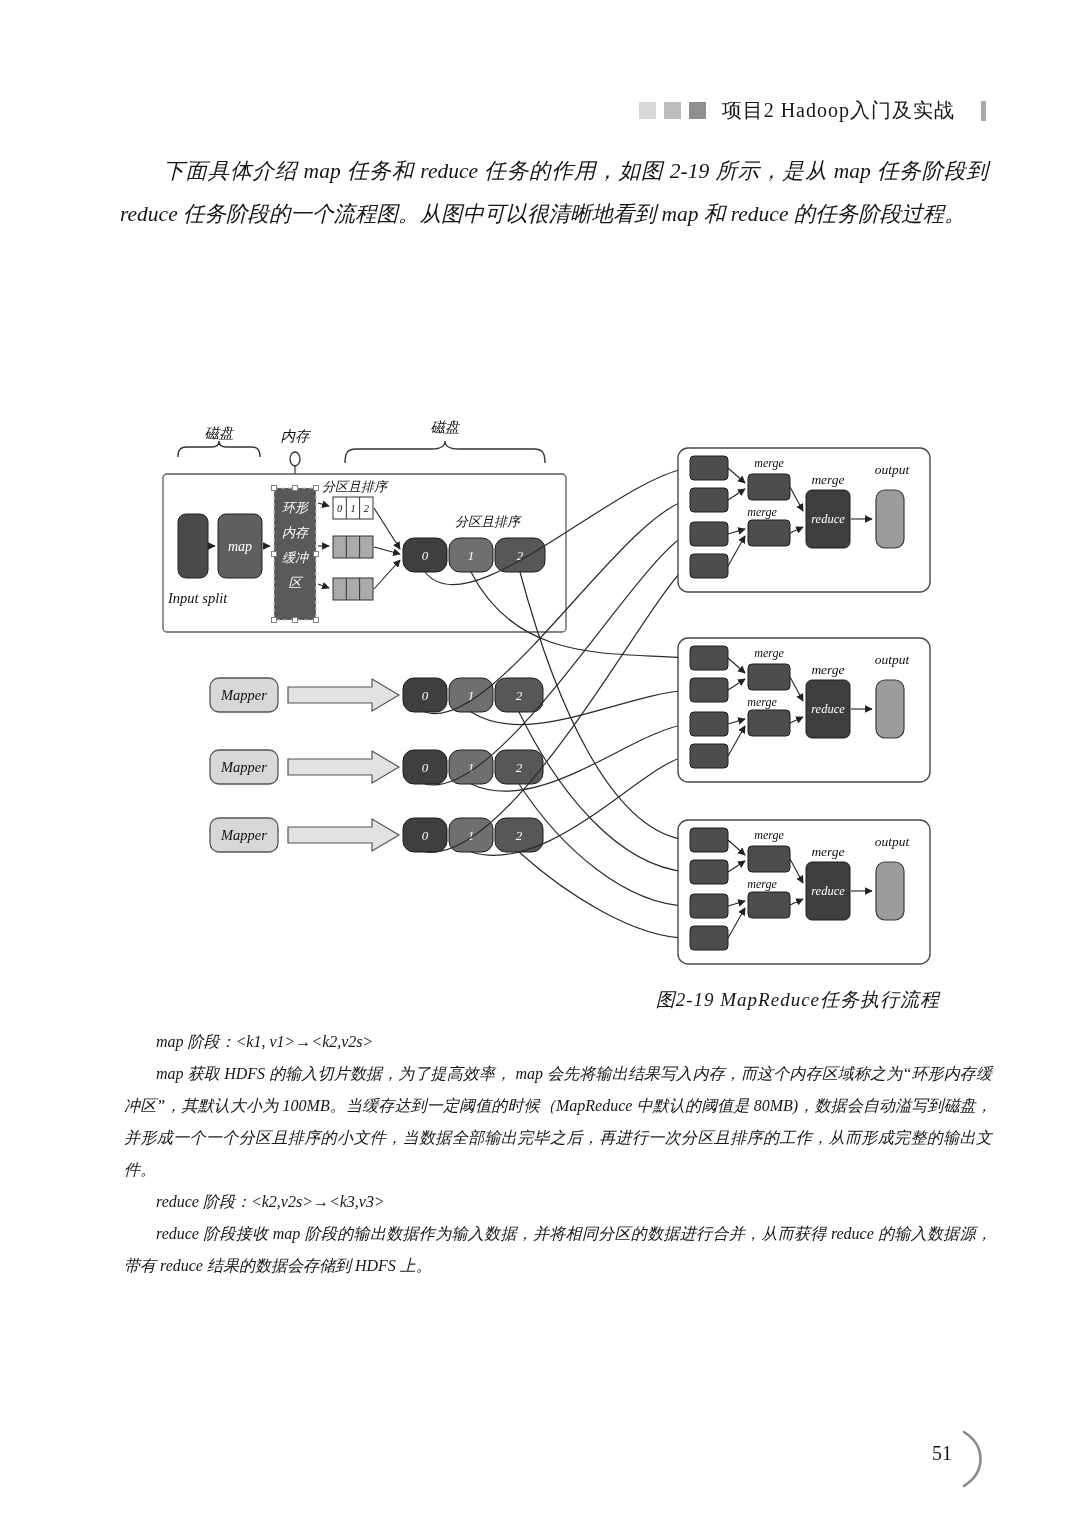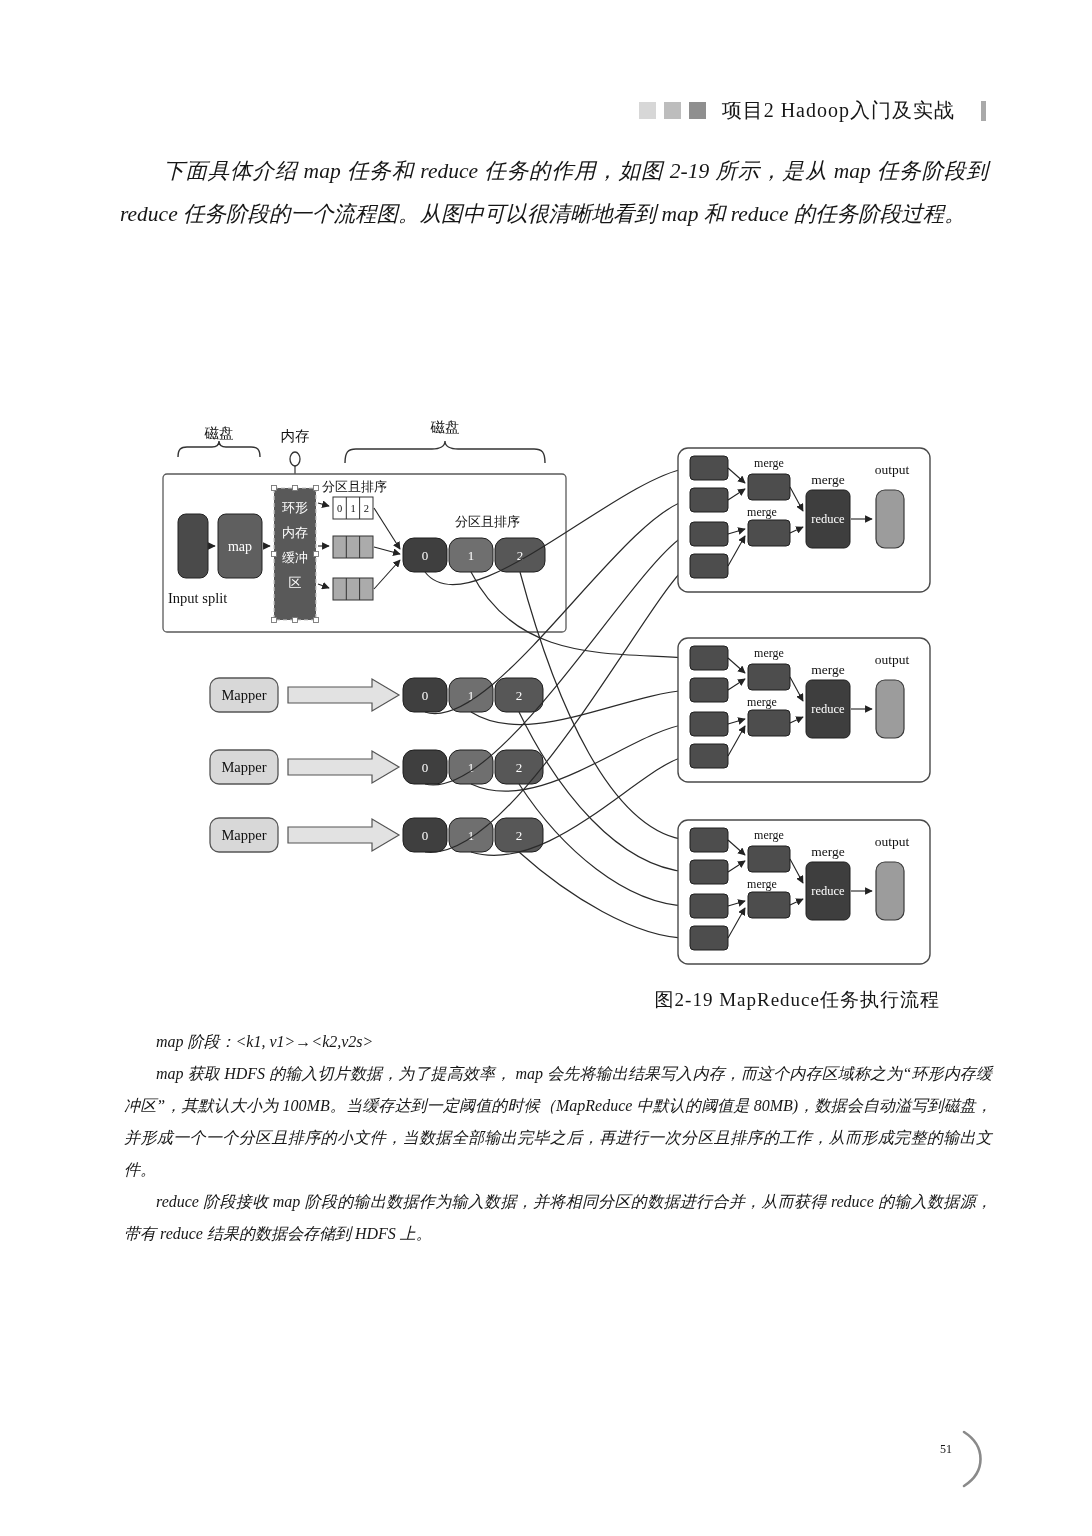--- a/index.html
+++ b/index.html
@@ -19,21 +19,21 @@
 
   
   .textblock1 { position:absolute; left:120px; top:150px; width:868px;
     font-size:21.5px; line-height:2; text-align:justify; }
   .textblock2 { position:absolute; left:124px; top:1026px; width:868px;
     font-size:16px; line-height:2; text-align:justify; }
   .para { text-align:justify; }
   .indent { text-indent:2em;font-style:italic; }
 
   
-  .figure { position:absolute; left:150px; top:418px; width:790px; }
+  .figure { position:absolute; left:150px; top:418px; width:790px;font-style:italic; }
   .fig-caption { width:790px; text-align:right; font-size:19px; margin-top:8px; letter-spacing:1px; }
 
   
   .gbox { fill:#ffffff; stroke:#4a4a4a; stroke-width:1.4; }
   .lbox { fill:#ffffff; stroke:#5a5a5a; stroke-width:1.3; }
   .dk  { fill:#4d4d4d; stroke:#1f1f1f; stroke-width:1; }
   .dk2 { fill:#3e3e3e; stroke:#1f1f1f; stroke-width:1; }
   .mapblk { fill:#5f5f5f; stroke:#222; stroke-width:1; }
   .inblk { fill:#4a4a4a; stroke:#222; stroke-width:1; }
   .outbox { fill:#9c9c9c; stroke:#3a3a3a; stroke-width:1.2; }
@@ -54,21 +54,21 @@
   .stxt { font-size:12px; fill:#111; }
   .mtxt { font-size:13.5px; fill:#111; }
   .wtxt { font-size:12.5px; fill:#ffffff; }
   .numtxt { font-size:13px; fill:#ffffff; }
   .numtiny { font-size:10.5px; fill:#111; }
   .btxt { font-size:13px; fill:#ffffff; }
   .maptxt { font-size:14px; fill:#ffffff; }
   .mappertxt { font-size:14.5px; fill:#111; }
 
   
-  .page-num { position:absolute; top:1442px; right:140px; font-size:12px;margin-left:23px; }
+  .page-num { position:absolute; top:1442px; right:140px; font-size:20px;margin-left:23px; }
   .swoosh { position:absolute; top:1426px; right:100px; }
 </style>
 </head>
 <body>
 
 <div class="page">
 
   <div class="header">
     <div class="hsq s1"></div>
     <div class="hsq s2"></div>
@@ -241,20 +241,21 @@
       </g>
       <use href="#rgroup" y="190"></use>
       <use href="#rgroup" y="372"></use>
     </svg>
     <figcaption class="fig-caption">图2-19  MapReduce任务执行流程</figcaption>
   </figure>
 
   <div class="textblock2">
     <p class="para indent">map 阶段：&lt;k1, v1&gt;→&lt;k2,v2s&gt;</p>
     <p class="para indent">map 获取 HDFS 的输入切片数据，为了提高效率， map 会先将输出结果写入内存，而这个内存区域称之为“环形内存缓冲区”，其默认大小为 100MB。当缓存达到一定阈值的时候（MapReduce 中默认的阈值是 80MB)，数据会自动溢写到磁盘，并形成一个一个分区且排序的小文件，当数据全部输出完毕之后，再进行一次分区且排序的工作，从而形成完整的输出文件。</p>
+    <p class="para indent">reduce 阶段：&lt;k2,v2s&gt;→&lt;k3,v3&gt;</p>
     <p class="para indent">reduce 阶段接收 map 阶段的输出数据作为输入数据，并将相同分区的数据进行合并，从而获得 reduce 的输入数据源，带有 reduce 结果的数据会存储到 HDFS 上。</p>
   </div>
 
   <div class="page-num">51</div>
   <svg class="swoosh" width="34" height="64">
     <path d="M6,6 C28,20 28,46 6,60" fill="none" stroke="#8a8a8a" stroke-width="2.6" stroke-linecap="round"></path>
   </svg>
 
 </div>
 

